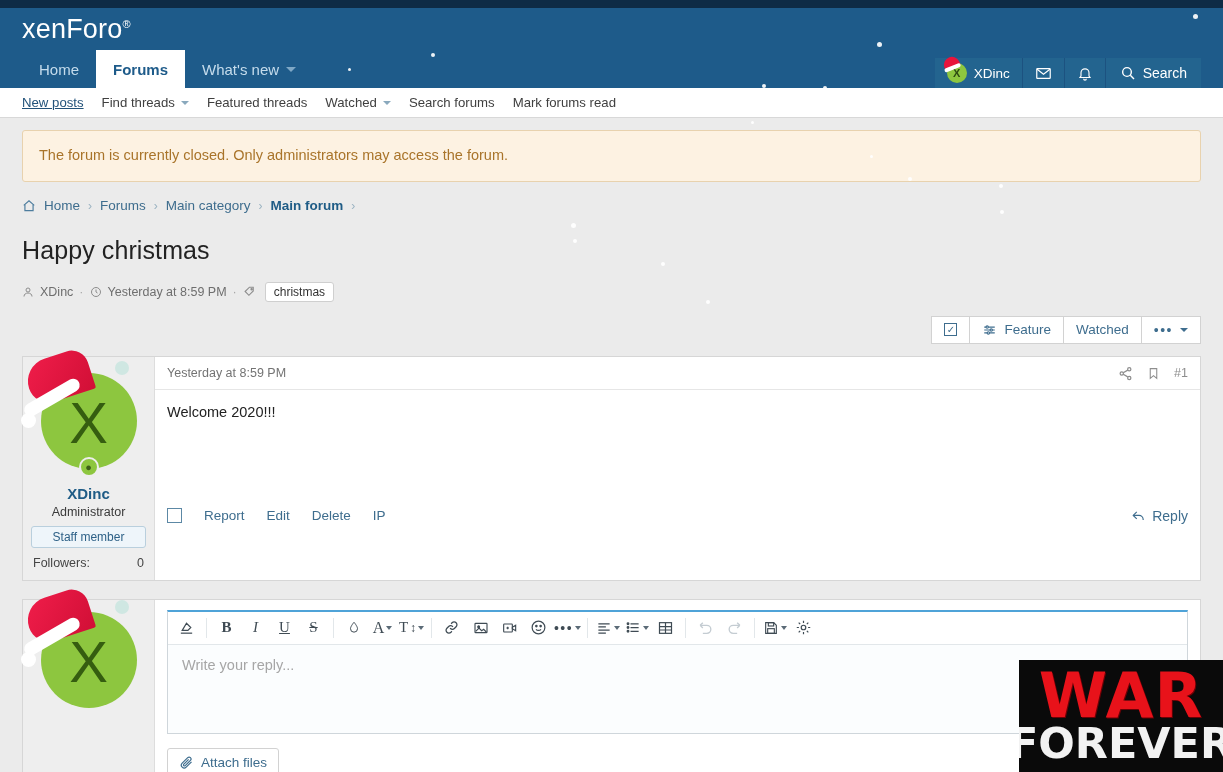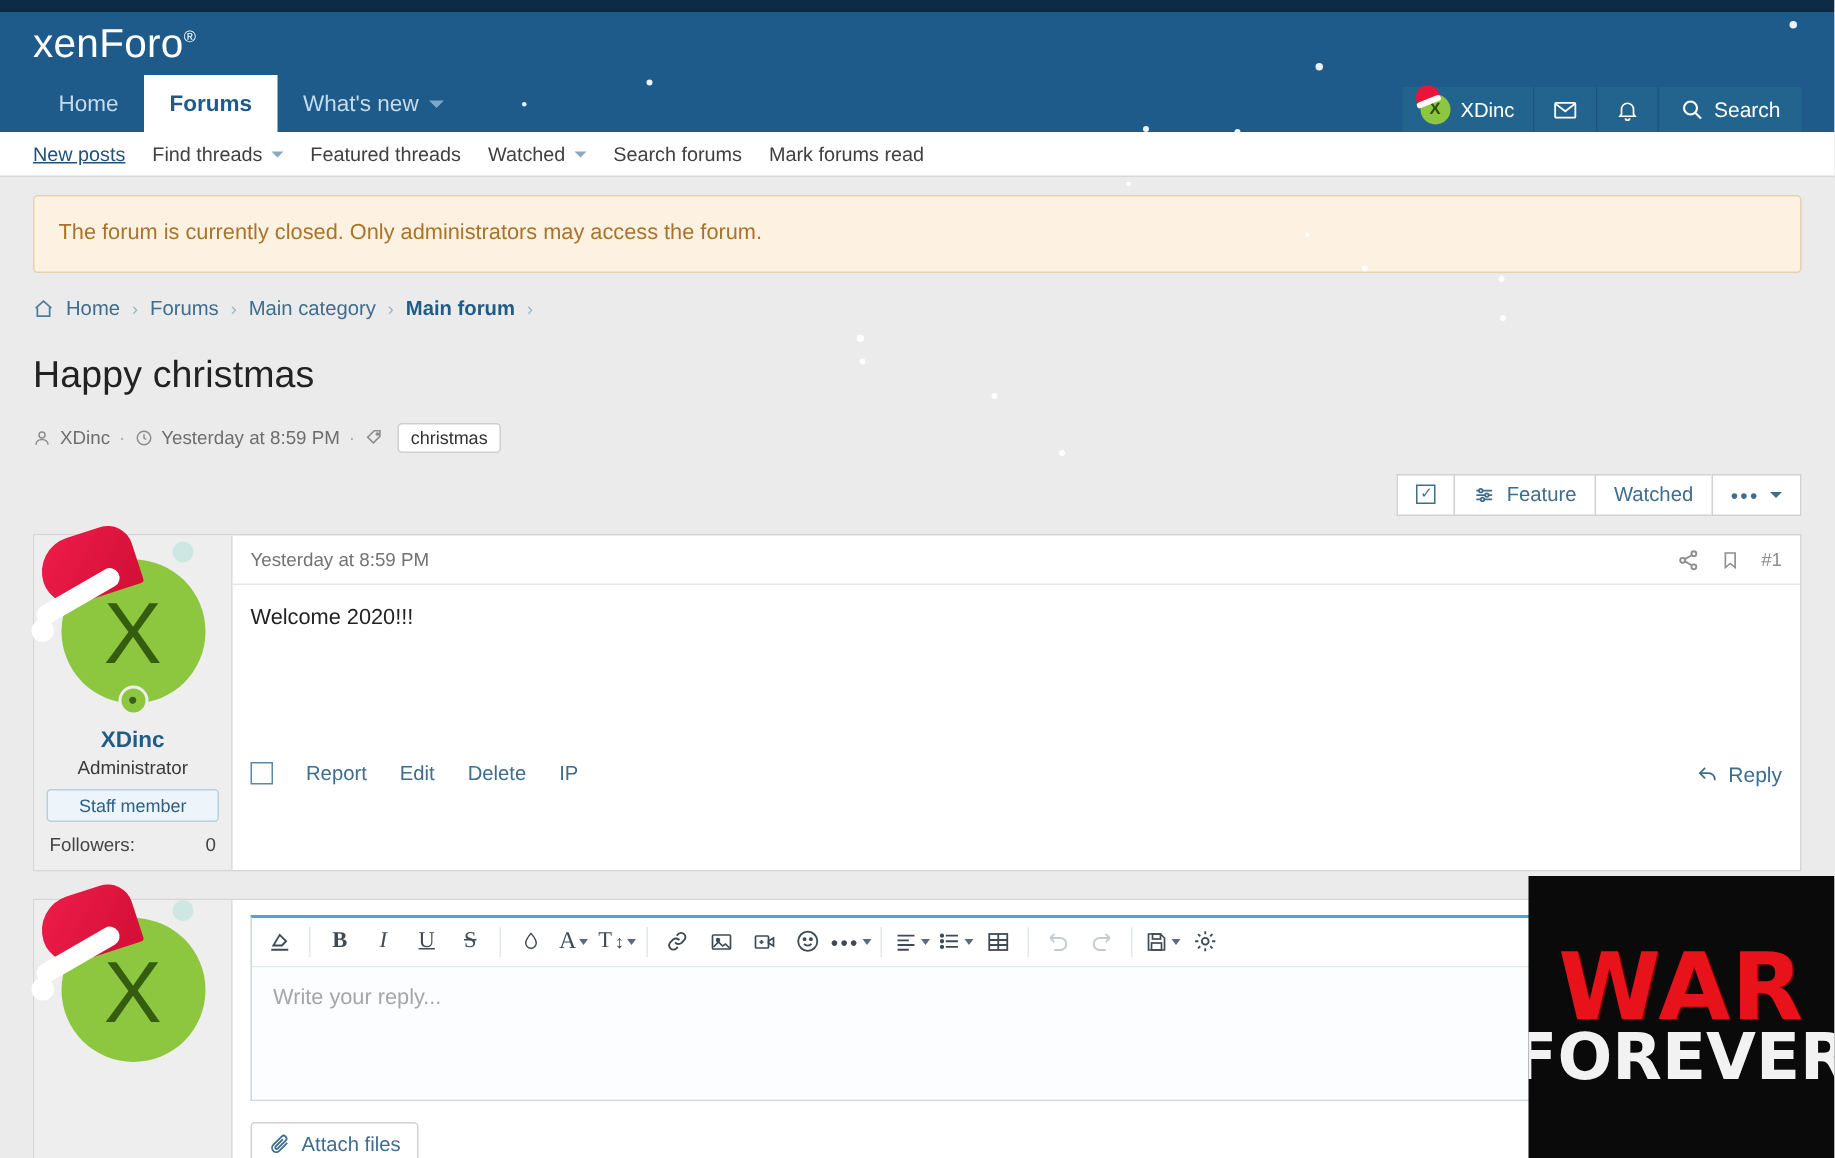--- a/index.html
+++ b/index.html
@@ -321,21 +321,21 @@
     display:inline-flex; align-items:center; gap:7px;
   }
 
   
   .snow { position:absolute; background:#ffffff; border-radius:50%;
           pointer-events:none; opacity:.92; z-index: 50; }
 
   
   .war-overlay {
     position: absolute; right: 0; bottom: 0;
-    width: 204px; height: 188px;
+    width: 204px; height: 112px;
     background: #0a0a0a;
     z-index: 200;
     display:flex; flex-direction:column;
     align-items:center; justify-content:center;
     overflow:hidden;
   }
   .war-overlay .w1 {
     color:#e8121a; font-size: 62px; font-weight:bold; line-height:.86;
     letter-spacing: 1px;
     font-family: "DejaVu Sans", sans-serif;

